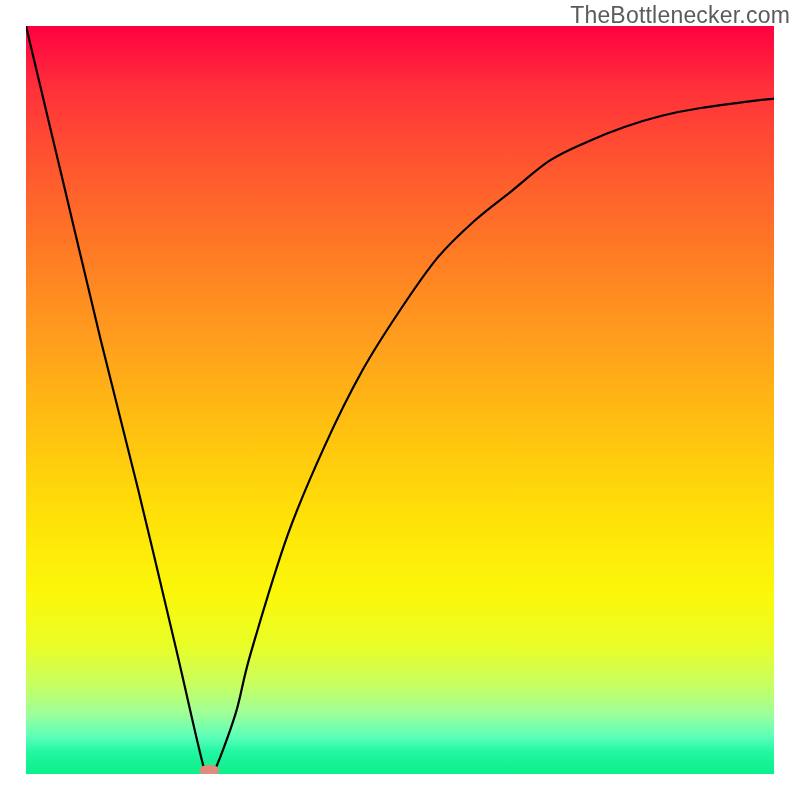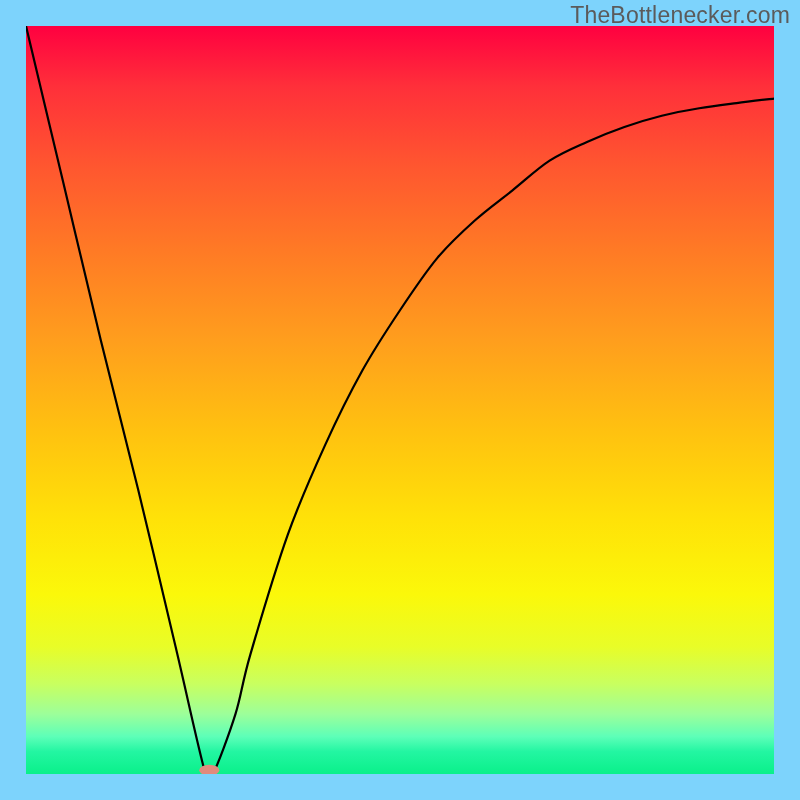--- a/index.html
+++ b/index.html
@@ -10,21 +10,21 @@
     background: #000;
     overflow: hidden;
     font-family: Arial, Helvetica, sans-serif;
   }
   .frame {
     position: absolute;
     left: 0;
     top: 0;
     width: 800px;
     height: 800px;
-    background: #7dd3fc;
+    background: #ffffff;
     text-align: center;
   }
   .plot-area {
     position: absolute;
     left: 26px;
     top: 26px;
     width: 748px;
     height: 748px;
     overflow: hidden;
   }

